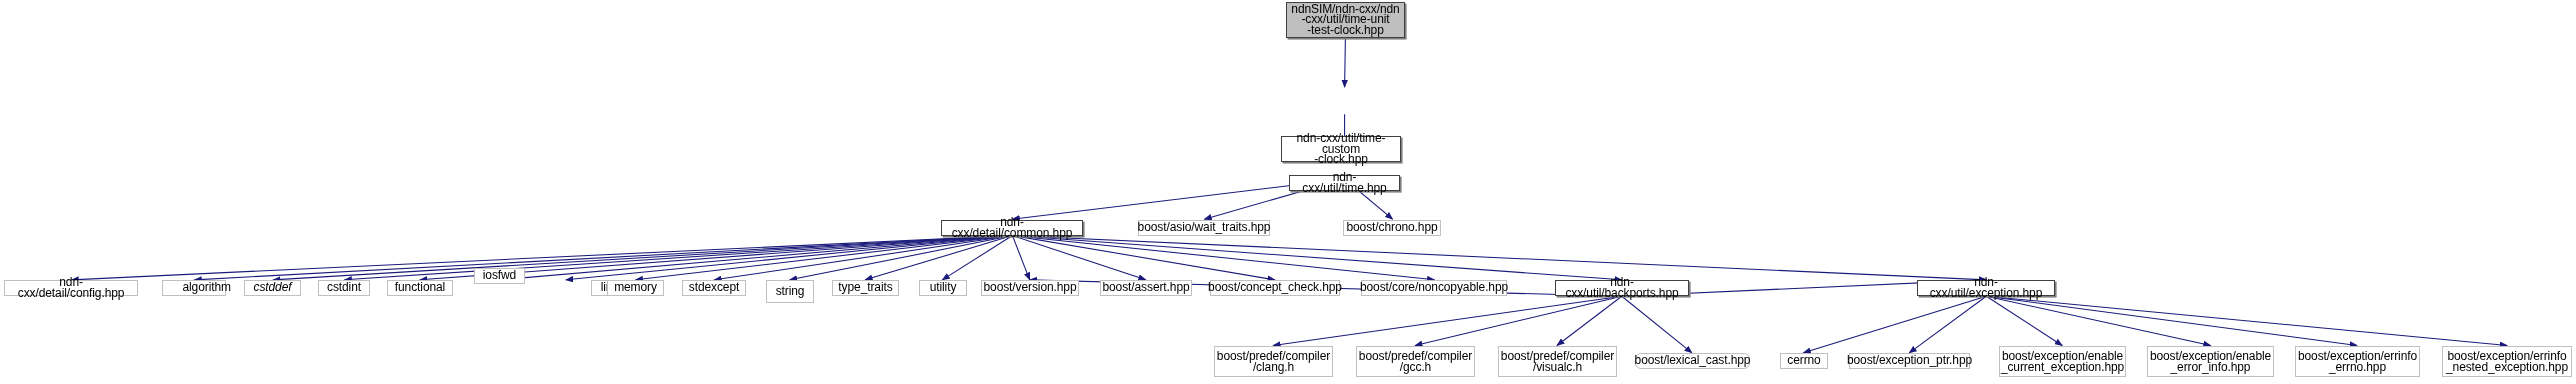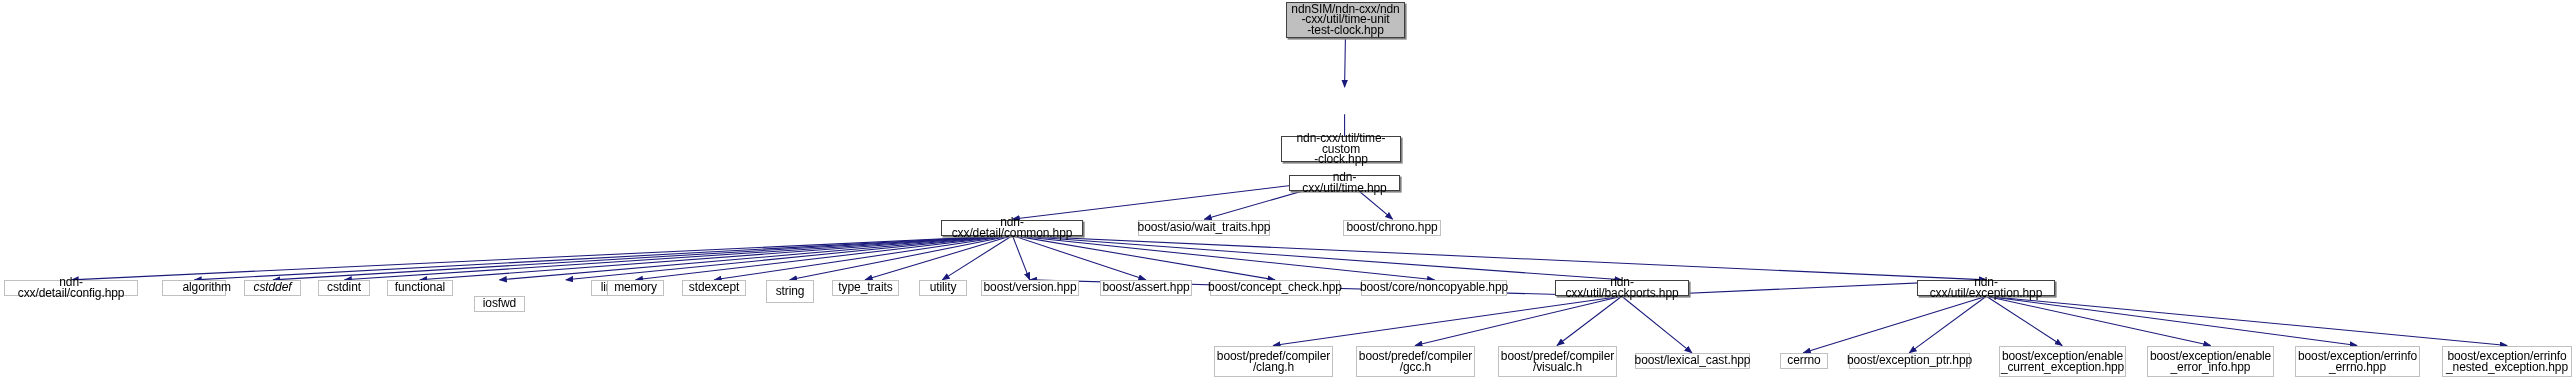--- a/index.html
+++ b/index.html
@@ -107,40 +107,40 @@
 -clock.hpp</div>
       <div class="node hdr" style="left: 1289px; top: 163px; width: 111px; height: 15.6px; margin-top: 12px;">ndn-cxx/util/time.hpp</div>
       <div class="node hdr" style="left: 941px; top: 220px; width: 142px; height: 15.6px;">ndn-cxx/detail/common.hpp</div>
       <div class="node" style="left: 1138px; top: 220px; width: 132px; height: 15.6px;">boost/asio/wait_traits.hpp</div>
       <div class="node" style="left: 1343px; top: 220px; width: 98px; height: 15.6px;">boost/chrono.hpp</div>
       <div class="node" style="left: 4.1px; top: 280px; width: 134px; height: 15.6px;">ndn-cxx/detail/config.hpp</div>
       <div class="node" style="left: 162px; top: 280px; width: 64px; height: 15.6px; padding-left: 27px;">algorithm</div>
       <div class="node" style="left: 244px; top: 280px; width: 57px; height: 15.6px; font-style: italic;">cstddef</div>
       <div class="node" style="left: 318px; top: 280px; width: 52px; height: 15.6px;">cstdint</div>
       <div class="node" style="left: 387px; top: 280px; width: 66px; height: 15.6px;">functional</div>
-      <div class="node" style="left: 474px; top: 296px; width: 51px; height: 15.6px;">iosfwd</div>
+      <div class="node" style="left: 474px; top: 268px; width: 51px; height: 15.6px;">iosfwd</div>
       <div class="node" style="left: 543px; top: 280px; width: 46px; height: 15.6px; margin-left: 48px;">limits</div>
       <div class="node" style="left: 607px; top: 280px; width: 57px; height: 15.6px;">memory</div>
       <div class="node" style="left: 682px; top: 280px; width: 64px; height: 15.6px;">stdexcept</div>
       <div class="node" style="left: 766px; top: 280px; width: 48px; height: 23px; text-align: right;">string</div>
       <div class="node" style="left: 832px; top: 280px; width: 67px; height: 15.6px;">type_traits</div>
       <div class="node" style="left: 919px; top: 280px; width: 48px; height: 15.6px;">utility</div>
       <div class="node" style="left: 981px; top: 280px; width: 98px; height: 15.6px;">boost/version.hpp</div>
       <div class="node" style="left: 1100px; top: 280px; width: 92px; height: 15.6px;">boost/assert.hpp</div>
       <div class="node" style="left: 1210px; top: 280px; width: 130px; height: 15.6px;">boost/concept_check.hpp</div>
       <div class="node" style="left: 1361px; top: 280px; width: 146px; height: 15.6px;">boost/core/noncopyable.hpp</div>
       <div class="node hdr" style="left: 1555px; top: 280px; width: 134px; height: 15.6px;">ndn-cxx/util/backports.hpp</div>
       <div class="node hdr" style="left: 1917px; top: 280px; width: 138px; height: 15.6px;">ndn-cxx/util/exception.hpp</div>
       <div class="node" style="left: 1214px; top: 346px; width: 119px; height: 31px;">boost/predef/compiler
 /clang.h</div>
       <div class="node" style="left: 1356px; top: 346px; width: 119px; height: 31px;">boost/predef/compiler
 /gcc.h</div>
       <div class="node" style="left: 1498px; top: 346px; width: 119px; height: 31px;">boost/predef/compiler
 /visualc.h</div>
-      <div class="node" style="left: 1635px; top: 353px; width: 115px; height: 15.6px;">boost/lexical_cast.hpp</div>
+      <div class="node" style="left: 1635px; top: 353px; width: 115px; height: 15.6px; border-radius: 6px;">boost/lexical_cast.hpp</div>
       <div class="node" style="left: 1780px; top: 353px; width: 48px; height: 15.6px;">cerrno</div>
       <div class="node" style="left: 1849px; top: 353px; width: 121px; height: 15.6px;">boost/exception_ptr.hpp</div>
       <div class="node" style="left: 1999px; top: 346px; width: 127px; height: 31px;">boost/exception/enable
 _current_exception.hpp</div>
       <div class="node" style="left: 2147px; top: 346px; width: 127px; height: 31px;">boost/exception/enable
 _error_info.hpp</div>
       <div class="node" style="left: 2295px; top: 346px; width: 125px; height: 31px;">boost/exception/errinfo
 _errno.hpp</div>
       <div class="node" style="left: 2442px; top: 346px; width: 130px; height: 31px;">boost/exception/errinfo
 _nested_exception.hpp</div>

